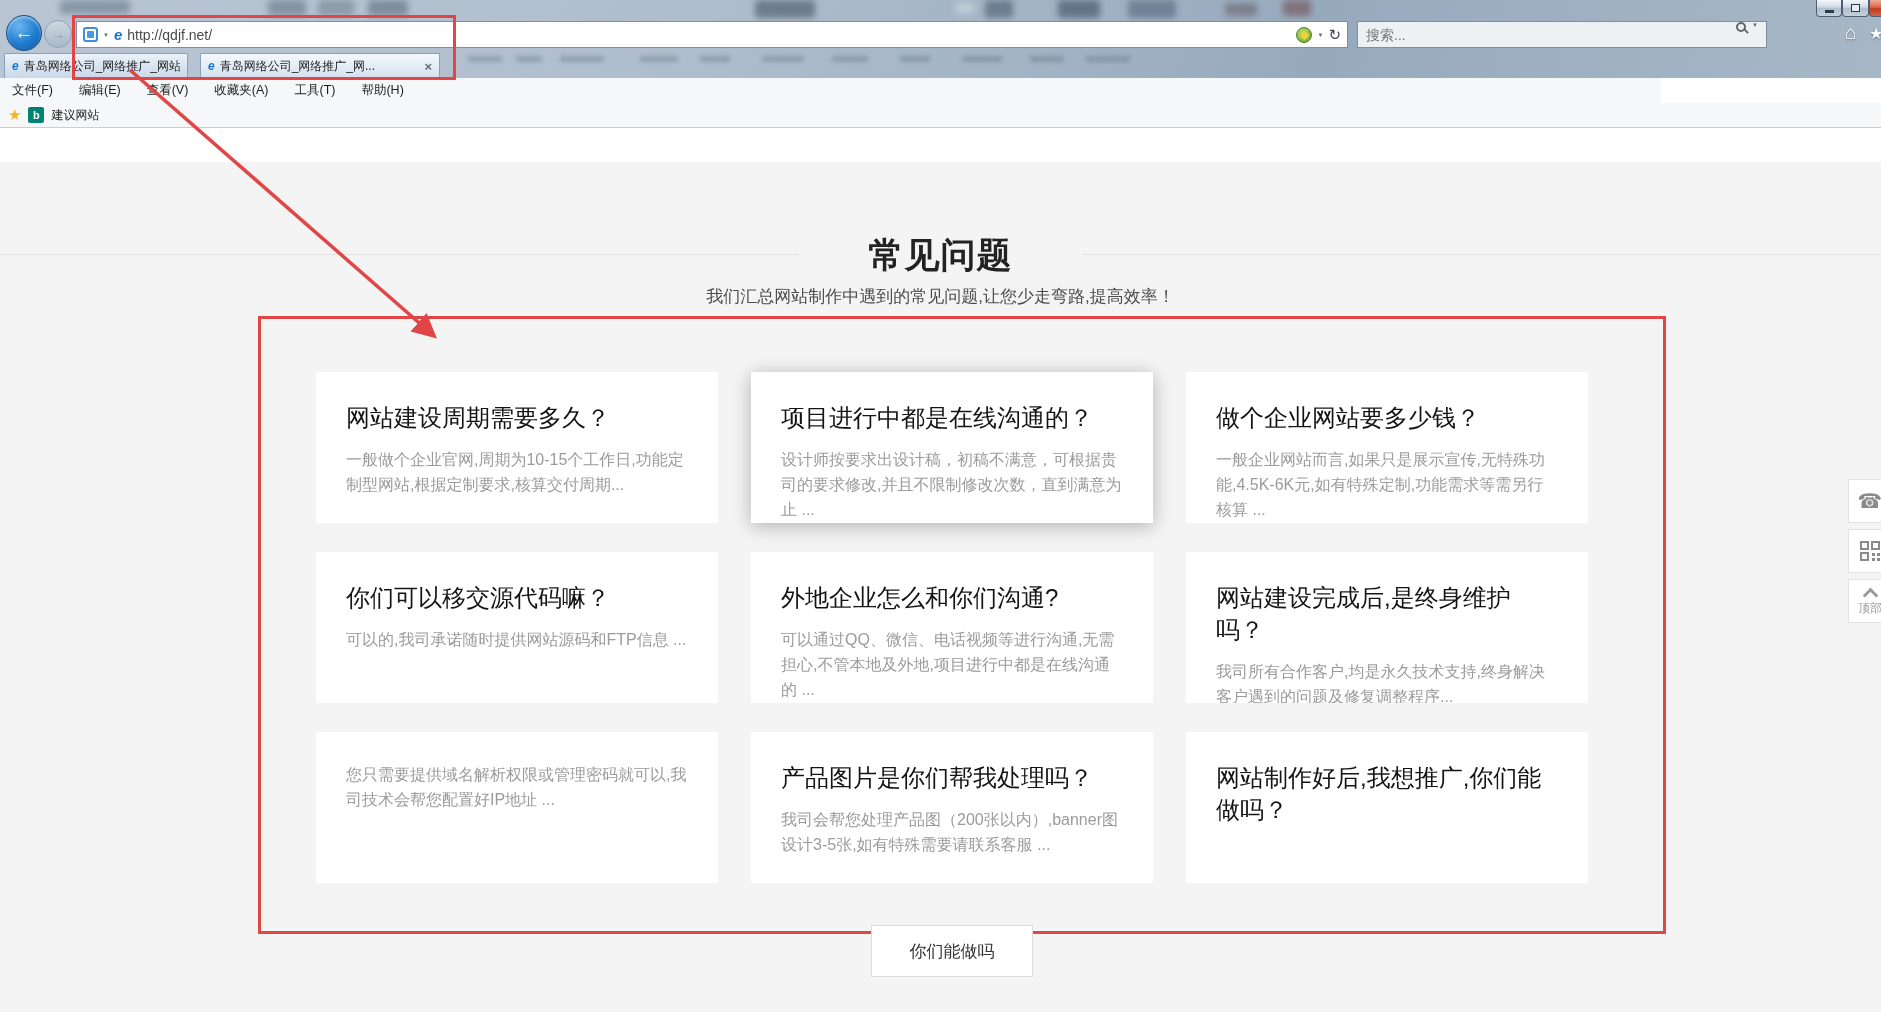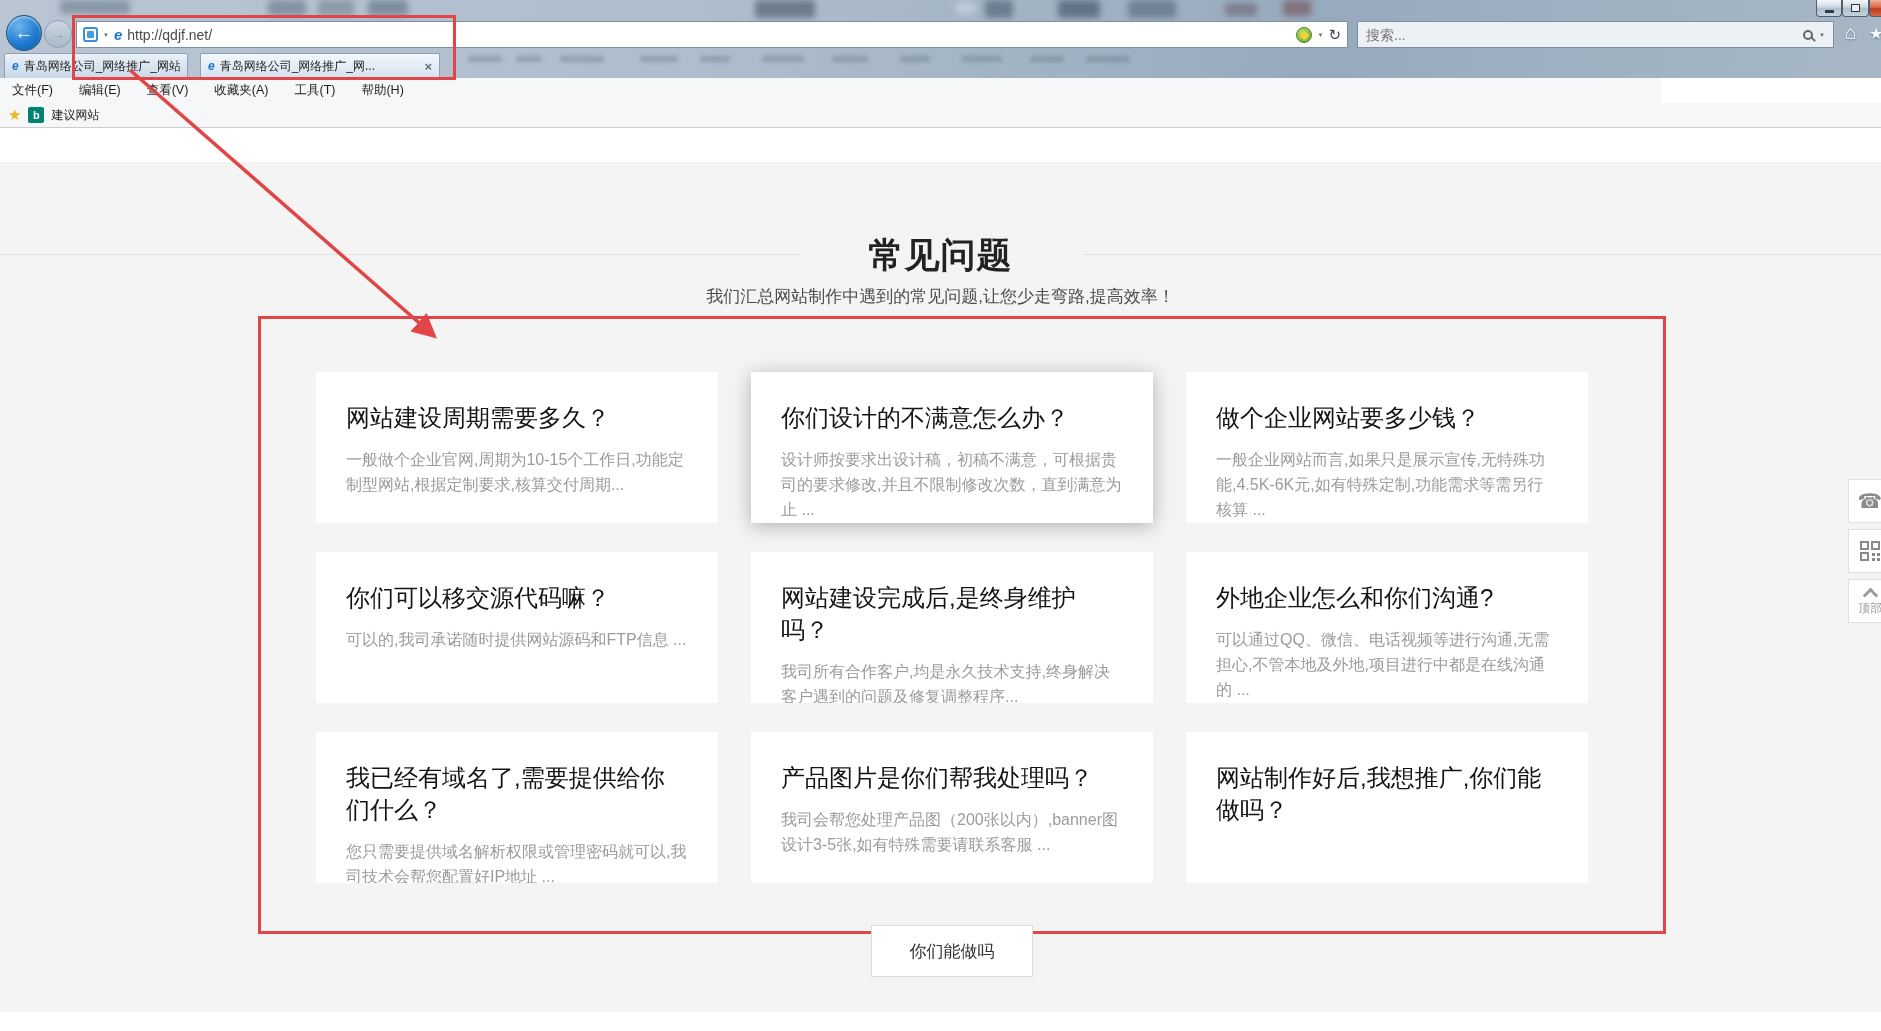--- a/index.html
+++ b/index.html
@@ -32,22 +32,22 @@
   .siteicon { width:15px; height:15px; border:2px solid #3f8ddd; border-radius:3px; position:relative; }
   .siteicon i { position:absolute; left:2px; top:2px; width:7px; height:7px; background:#4a99e4; border-radius:1px; }
   .caret { font-size:6px; color:#60707e; }
   .ielogo { color:#1c73c8; font-weight:bold; font-size:15px; font-style:italic; }
   .urltext { font-size:14px; color:#4a4a4a; }
   .addonicon { width:16px; height:16px; border-radius:50%; background:radial-gradient(circle at 40% 35%,#b9e06a,#6aa22e);
     border:1px solid #4f7d1f; position:relative; }
   .addonicon i { position:absolute; left:4px; top:4px; width:7px; height:7px; background:#f2d13a; border-radius:2px; transform:rotate(45deg); }
   .refresh { font-size:15px; color:#445; }
 
-  .searchbox { position:absolute; left:1357px; top:21px; width:477px; height:27px; background:#eef1f4;
-    border:1px solid #7f8f9f; display:flex; align-items:center; padding:0 8px; z-index:2; }
+  .searchbox { position:absolute; left:1357px; top:21px; width:410px; height:27px; background:#eef1f4;
+    border:1px solid #7f8f9f; display:flex; padding:0 8px; z-index:2; }
   .searchbox input { flex:1; border:none; background:transparent; outline:none; font-size:14px; color:#444;
     font-family:"Liberation Sans","DejaVu Sans",sans-serif; }
   .mag { width:10px; height:10px; border:2px solid #666; border-radius:50%; position:relative; margin-right:6px; }
   .mag::after { content:""; position:absolute; width:6px; height:2px; background:#666; transform:rotate(45deg); right:-5px; bottom:-2px; }
   .glassicon { position:absolute; color:#fdfdfd; text-shadow:0 1px 2px #5c6e7e; z-index:2; }
 
   .tab { position:absolute; top:53px; height:25px; border:1px solid #8ba1b7; border-bottom:none;
     border-radius:2px 2px 0 0; display:flex; align-items:center; padding:0 7px; gap:5px; font-size:12px; color:#222; }
   .tab .ielogo { font-size:12px; }
   .tab1 { left:4px; width:184px; background:linear-gradient(#eaf1f9,#c9d8e9); }
@@ -198,41 +198,40 @@
     <span>常见问题</span>
   </div>
   <div class="subtitle">我们汇总网站制作中遇到的常见问题,让您少走弯路,提高效率！</div>
 
   <div class="faq-grid">
     <div class="faq-card">
       <div class="faq-q">网站建设周期需要多久？</div>
       <div class="faq-a">一般做个企业官网,周期为10-15个工作日,功能定制型网站,根据定制要求,核算交付周期...</div>
     </div>
     <div class="faq-card shadow">
-      <div class="faq-q">你们设计的不满意怎么办？</div>
+      <div class="faq-q">项目进行中都是在线沟通的？</div>
       <div class="faq-a">设计师按要求出设计稿，初稿不满意，可根据贵司的要求修改,并且不限制修改次数，直到满意为止 ...</div>
     </div>
     <div class="faq-card">
       <div class="faq-q">做个企业网站要多少钱？</div>
       <div class="faq-a">一般企业网站而言,如果只是展示宣传,无特殊功能,4.5K-6K元,如有特殊定制,功能需求等需另行核算 ...</div>
     </div>
     <div class="faq-card">
       <div class="faq-q">你们可以移交源代码嘛？</div>
       <div class="faq-a">可以的,我司承诺随时提供网站源码和FTP信息 ...</div>
     </div>
     <div class="faq-card">
+      <div class="faq-q">外地企业怎么和你们沟通?</div>
+      <div class="faq-a">可以通过QQ、微信、电话视频等进行沟通,无需担心,不管本地及外地,项目进行中都是在线沟通的 ...</div>
+    </div>
+    <div class="faq-card">
       <div class="faq-q">网站建设完成后,是终身维护吗？</div>
       <div class="faq-a">我司所有合作客户,均是永久技术支持,终身解决客户遇到的问题及修复调整程序...</div>
     </div>
     <div class="faq-card">
-      <div class="faq-q">外地企业怎么和你们沟通?</div>
-      <div class="faq-a">可以通过QQ、微信、电话视频等进行沟通,无需担心,不管本地及外地,项目进行中都是在线沟通的 ...</div>
-    </div>
-    <div class="faq-card">
-      <div class="faq-q">我已经有域名了,需要提供给你们什么？</div>
       <div class="faq-a">您只需要提供域名解析权限或管理密码就可以,我司技术会帮您配置好IP地址 ...</div>
     </div>
     <div class="faq-card">
       <div class="faq-q">产品图片是你们帮我处理吗？</div>
       <div class="faq-a">我司会帮您处理产品图（200张以内）,banner图设计3-5张,如有特殊需要请联系客服 ...</div>
     </div>
     <div class="faq-card">
       <div class="faq-q">网站制作好后,我想推广,你们能做吗？</div>
     </div>
   </div>

